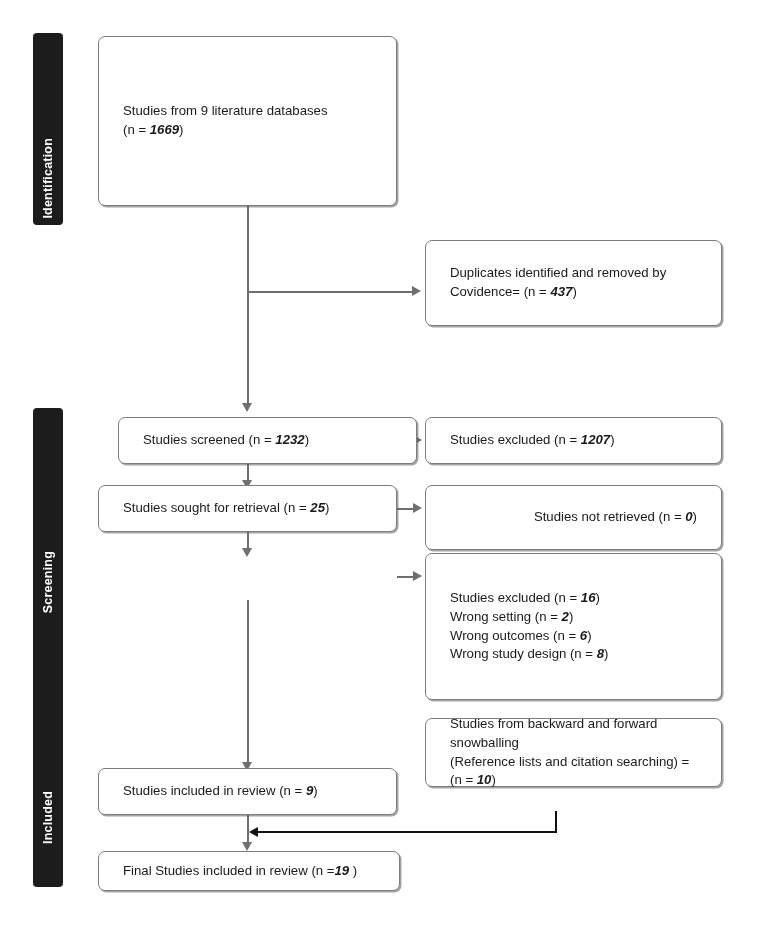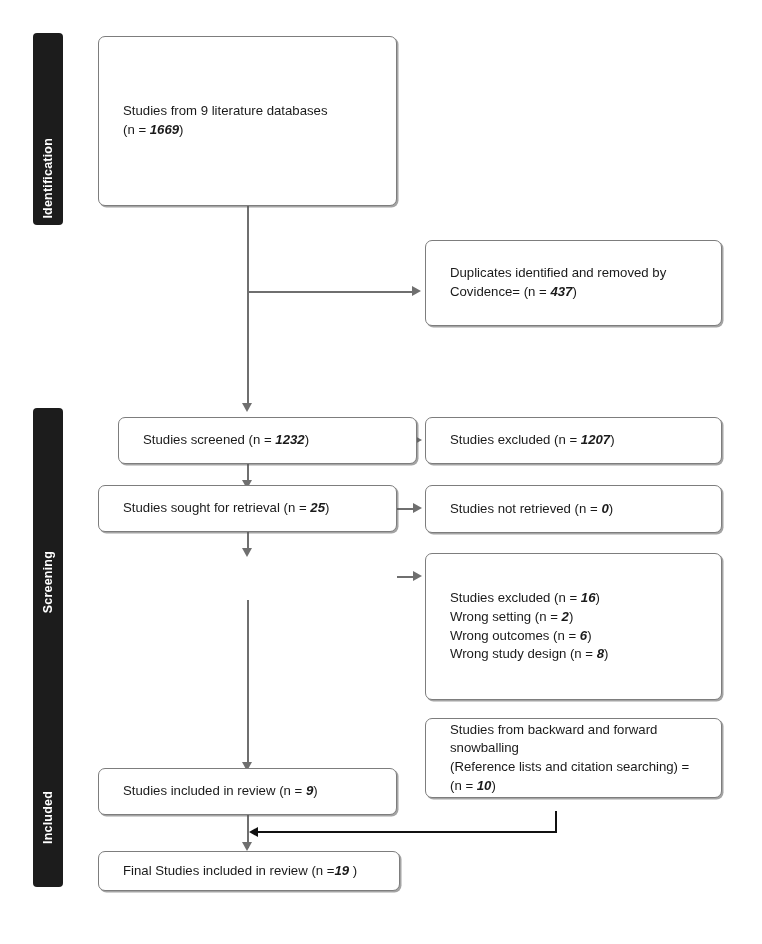--- a/index.html
+++ b/index.html
@@ -163,38 +163,38 @@
   </div>
 
   <div class="flow-box" style="left:425px; top:417px; width:297px; height:47px;">
     <div class="line"><span>Studies excluded (n = </span><b>1207</b><span>)</span></div>
   </div>
 
   <div class="flow-box" style="left:98px; top:485px; width:299px; height:47px;">
     <div class="line"><span>Studies sought for retrieval (n = </span><b>25</b><span>)</span></div>
   </div>
 
-  <div class="flow-box" style="left:425px; top:485px; width:297px; height:48px;">
+  <div class="flow-box" style="left:425px; top:485px; width:297px; height:65px;align-items:flex-end;">
     <div class="line"><span>Studies not retrieved (n = </span><b>0</b><span>)</span></div>
   </div>
 
 
   <div class="flow-box" style="left:425px; top:553px; width:297px; height:147px;">
     <div class="stack">
       <div class="line"><span>Studies excluded (n = </span><b>16</b><span>)</span></div>
 
       <div class="line"><span>Wrong setting (n = </span><b>2</b><span>)</span></div>
 
       <div class="line"><span>Wrong outcomes (n = </span><b>6</b><span>)</span></div>
 
       <div class="line"><span>Wrong study design (n = </span><b>8</b><span>)</span></div>
     </div>
   </div>
 
-  <div class="flow-box" style="left:425px; top:718px; width:297px; height:80px;">
+  <div class="flow-box" style="left:425px; top:718px; width:297px; height:69px;">
     <div class="stack">
       <div class="line">Studies from backward and forward</div>
       <div class="line">snowballing</div>
       <div class="line">(Reference lists and citation searching) =</div>
       <div class="line"><span>(n = </span><b>10</b><span>)</span></div>
     </div>
   </div>
 
   <div class="flow-box" style="left:98px; top:768px; width:299px; height:47px;">
     <div class="line"><span>Studies included in review (n = </span><b>9</b><span>)</span></div>

